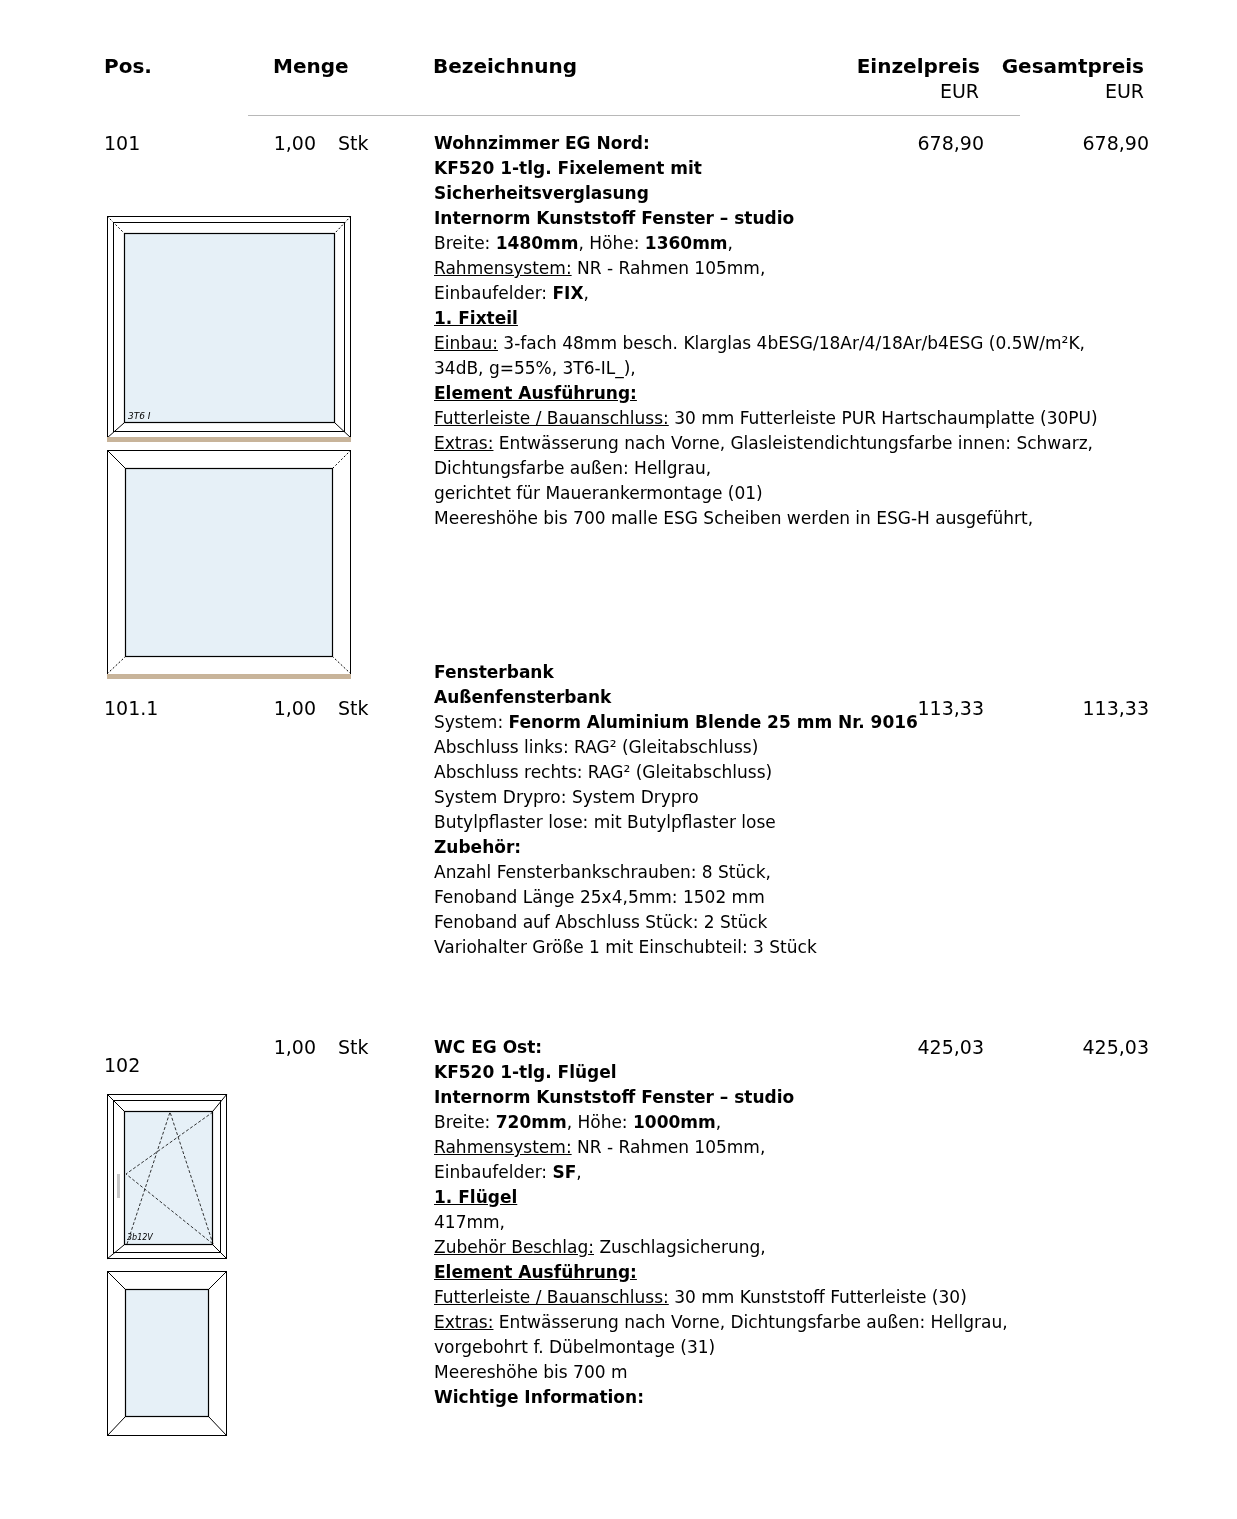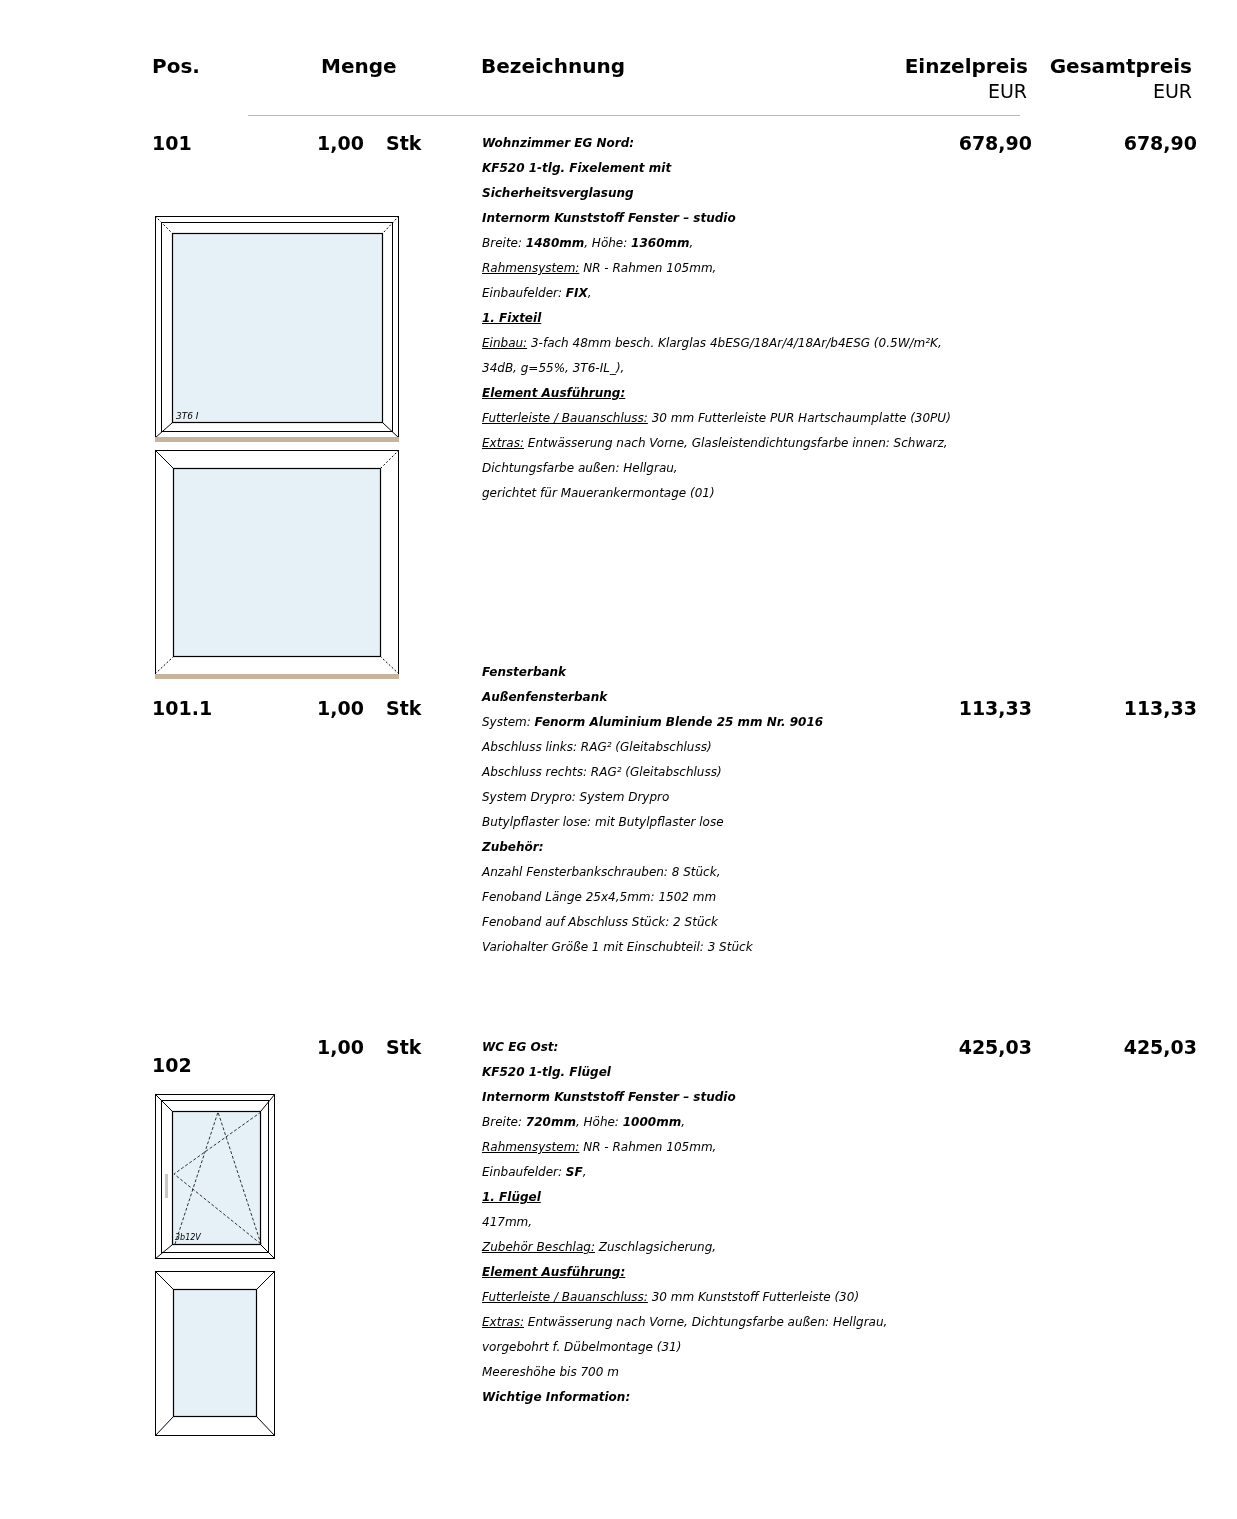--- a/index.html
+++ b/index.html
@@ -1,30 +1,30 @@
 <!DOCTYPE html>
 <html><head>
   <meta charset="utf-8">
   <style>
     html, body { margin: 0; padding: 0; background: #ffffff; }
     body {
       width: 1237px; height: 1519px; position: relative; overflow: hidden;
       font-family: "DejaVu Sans", sans-serif; color: #000; font-size: 19px;
     }
-    .abs { position: absolute; margin-left: 48px; }
+    .abs { position: absolute; }
     .hdr { font-weight: bold; font-size: 20px; top: 53px; line-height: 26px; }
     .hdr-sub { font-size: 19px; top: 79px; line-height: 24px; }
     .rule { position: absolute; left: 248px; top: 115px; width: 772px; height: 0; border-top: 1px solid #b8b8b8; }
-    .pos, .qty, .unit, .price { font-weight: bold; font-size: 19px; line-height: 25px; }
+    .pos, .qty, .unit, .price { font-weight: normal; font-size: 19px; line-height: 25px; }
     .pos { left: 104px; }
     .qty { left: 268px; width: 48px; text-align: right; }
     .unit { left: 338px; }
     .price-e { left: 860px; width: 124px; text-align: right; }
     .price-g { left: 1025px; width: 124px; text-align: right; }
-    .desc { left: 434px; width: 740px; line-height: 25px; font-size: 12px; font-style: italic; }
+    .desc { left: 434px; width: 740px; line-height: 25px; font-size: 17px; }
     .desc .line { white-space: nowrap; }
     .b { font-weight: bold; }
     .u { text-decoration: underline; }
     .bu { font-weight: bold; text-decoration: underline; }
     svg { display: block; }
   </style>
 </head>
 <body>
 
 <div class="abs hdr" style="left:104px;">Pos.</div>
@@ -77,20 +77,21 @@
     <div class="line"><span class="u">Rahmensystem:</span><span> NR - Rahmen 105mm,</span></div>
     <div class="line"><span>Einbaufelder: </span><span class="b">FIX</span><span>,</span></div>
     <div class="line bu">1. Fixteil</div>
     <div class="line"><span class="u">Einbau:</span><span> 3-fach 48mm besch. Klarglas 4bESG/18Ar/4/18Ar/b4ESG (0.5W/m²K,</span></div>
     <div class="line">34dB, g=55%, 3T6-IL_),</div>
     <div class="line bu">Element Ausführung:</div>
     <div class="line"><span class="u">Futterleiste / Bauanschluss:</span><span> 30 mm Futterleiste PUR Hartschaumplatte (30PU)</span></div>
     <div class="line"><span class="u">Extras:</span><span> Entwässerung nach Vorne, Glasleistendichtungsfarbe innen: Schwarz,</span></div>
     <div class="line">Dichtungsfarbe außen: Hellgrau,</div>
     <div class="line">gerichtet für Mauerankermontage (01)</div>
+    <div class="line">Meereshöhe bis 700 malle ESG Scheiben werden in ESG-H ausgeführt,</div>
   </div>
 </div>
 
 <div>
   <div class="abs pos" style="top:696px;">101.1</div>
   <div class="abs qty" style="top:696px;">1,00</div>
   <div class="abs unit" style="top:696px;">Stk</div>
   <div class="abs price price-e" style="top:696px;">113,33</div>
   <div class="abs price price-g" style="top:696px;">113,33</div>
 

